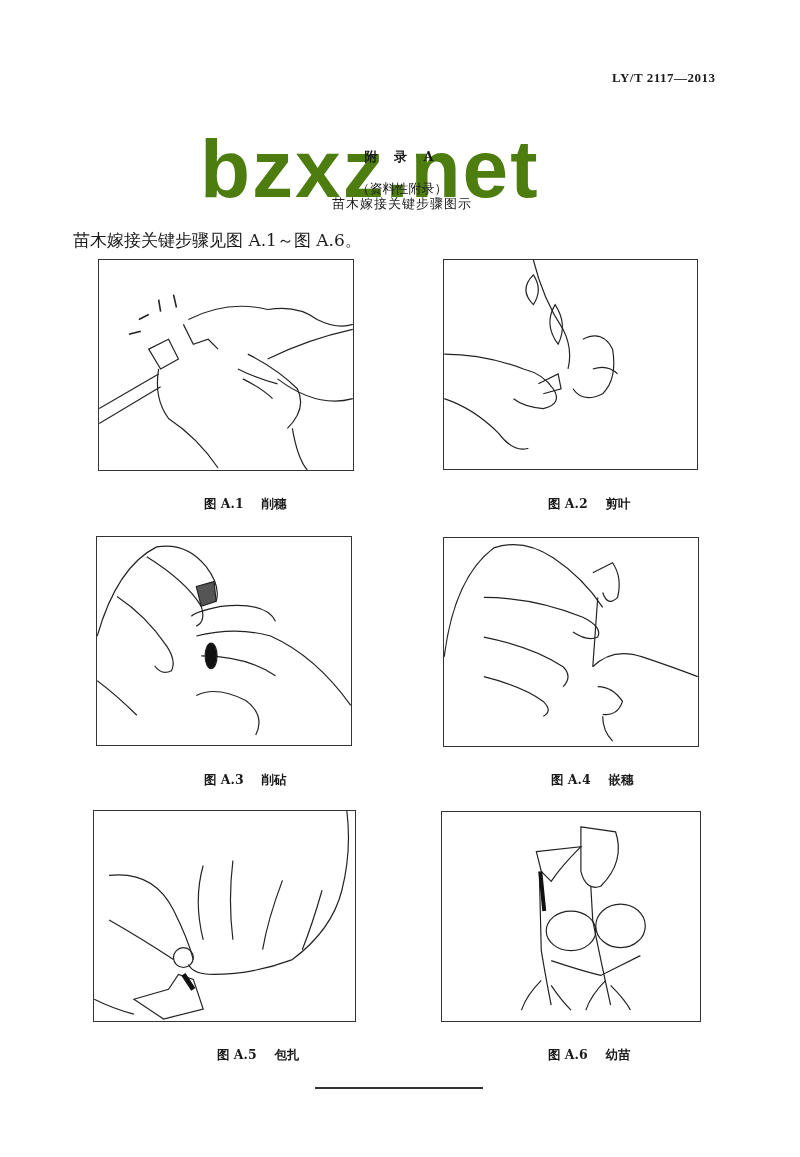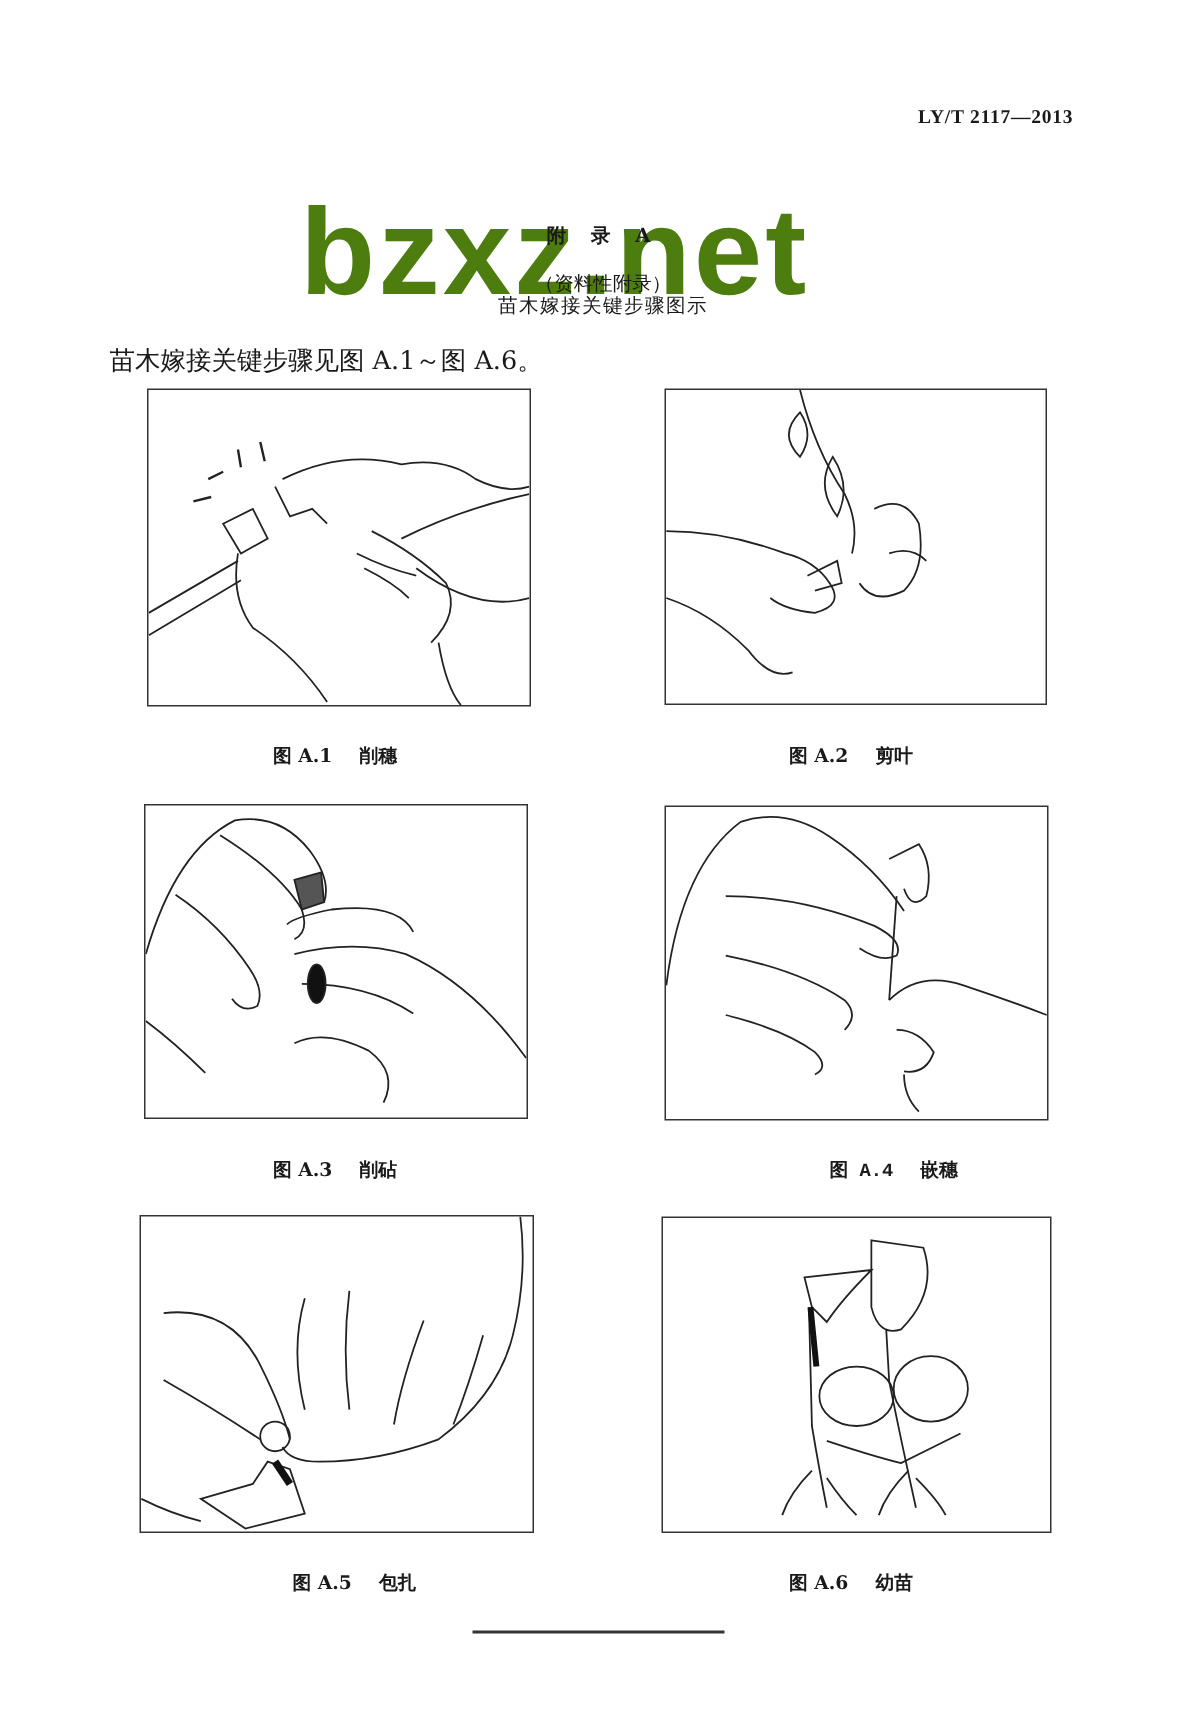--- a/index.html
+++ b/index.html
@@ -11,21 +11,21 @@
                font-family: "Liberation Sans", "DejaVu Sans", sans-serif; color: #4d7c0f;
                letter-spacing: 2px; z-index: 0; line-height: 1; }
   .heading { position: absolute; left: 0; width: 740px; text-align: center; z-index: 1; margin-left: 32px; }
   .h-appendix { top: 148px; font-size: 13px; font-weight: bold; letter-spacing: 6px; }
   .h-type { top: 180px; font-size: 13px; font-weight: normal; }
   .h-title { top: 195px; font-size: 13px; font-weight: normal; letter-spacing: 1px; }
   .intro { position: absolute; top: 229px; left: 73px; font-size: 17px; z-index: 1; }
   .figure { position: absolute; border: 1.5px solid #333; background: #fff; box-sizing: border-box; }
   .figure svg { width: 100%; height: 100%; display: block; }
   .caption { position: absolute; font-size: 12.5px; font-weight: bold; white-space: nowrap; }
-  .caption .num { margin-right: 18px; }
+  .caption .num { margin-right: 18px; margin-left: 22px; }
   .footer-rule { position: absolute; top: 1087px; left: 315px; width: 168px; height: 1.5px; background: #333; }
 </style>
 </head>
 <body>
 
 <div class="std-code">LY/T 2117—2013</div>
 <div class="watermark">bzxz.net</div>
 
 <div class="heading h-appendix">附 录 A</div>
 <div class="heading h-type">（资料性附录）</div>
@@ -92,21 +92,21 @@
     <path d="M40 60 Q90 60 140 80 Q160 90 155 100 Q145 105 130 95"></path>
     <path d="M40 100 Q90 110 120 130 Q130 140 120 150"></path>
     <path d="M40 140 Q80 150 100 165 Q110 175 100 180"></path>
     <path d="M150 35 L170 25 Q180 40 175 60 Q165 70 160 55"></path>
     <path d="M155 60 L150 130"></path>
     <path d="M150 130 Q170 110 200 120 Q230 130 256 140"></path>
     <path d="M155 150 Q170 150 180 165 Q175 180 160 178"></path>
     <path d="M160 180 Q160 195 170 205"></path>
   </svg>
 </div>
-<div class="caption" style="left:553px;top:772px;font-family:Liberation Mono, monospace;">
+<div class="caption" style="left:529px;top:772px;">
   <span class="num">图 A.4</span><span>嵌穗</span>
 </div>
 
 <div class="figure" style="left:93px;top:810px;width:263px;height:212px;">
   <svg viewBox="0 0 263 212" fill="none" stroke="#222" stroke-width="1.2">
     <path d="M255 0 Q260 40 250 80 Q240 120 200 150 Q160 165 120 165 Q100 165 95 155"></path>
     <path d="M110 55 Q100 90 110 130"></path>
     <path d="M140 50 Q135 90 140 130"></path>
     <path d="M190 70 Q175 110 170 140"></path>
     <path d="M230 80 Q220 115 210 140"></path>

